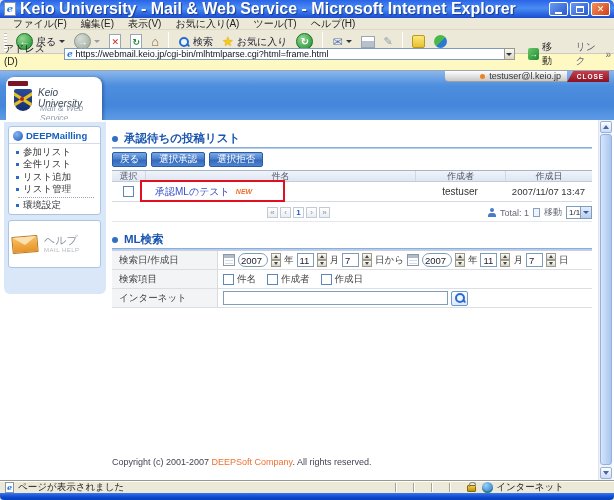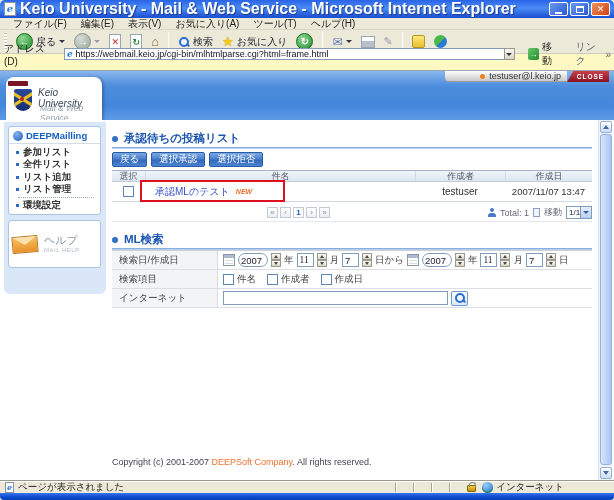--- a/index.html
+++ b/index.html
@@ -107,21 +107,21 @@
   
   .content { position:absolute; left:0; top:120px; width:614px; height:360px; background:#fff; overflow:hidden; }
   .side-panel { position:absolute; left:4px; top:2px; width:102px; height:172px; background:#d9e7f8;
     border-radius:0 0 6px 6px; }
   .menu-box { position:absolute; left:8px; top:6px; width:93px; height:89px; background:#fff;
     border:1px solid #aac4e2; border-radius:3px; }
   .menu-head { display:flex; align-items:center; gap:3px; padding:3px 4px 2px; border-bottom:1px solid #d4dce8; }
   .logo-ball { width:10px; height:10px; border-radius:50%;
     background:radial-gradient(circle at 35% 30%,#86b4f2,#1c57ba); }
   .menu-title { font-weight:bold; color:#1560c0; font-size:9.5px; }
-  .menu-list { padding:2px 0 0 7px;font-weight:bold; }
+  .menu-list { padding:2px 0 0 7px; }
   .smenu-item { display:flex; align-items:center; gap:4px; height:12.5px; color:#333; font-size:9.5px; }
   .bullet { width:3px; height:3px; background:#2a6bc8; flex:0 0 auto; }
   .menu-div { border-top:1px dotted #9aa5b5; margin:1px 6px 1px 2px; }
   .help-box { position:absolute; left:8px; top:100px; width:93px; height:48px; background:#fff;
     border:1px solid #aac4e2; border-radius:3px; display:flex; align-items:center; padding:4px 3px; gap:6px; }
   .envelope { width:26px; height:17px; background:linear-gradient(180deg,#f8c060,#e8922a);
     border:1px solid #b87818; border-radius:1px; position:relative; transform:rotate(-5deg); flex:0 0 auto; }
   .envelope::before { content:""; position:absolute; left:0; top:0; width:0; height:0;
     border-left:12px solid transparent; border-right:12px solid transparent; border-top:8px solid #fbe0b0; }
   .help-text { display:flex; flex-direction:column; line-height:1.15; }
@@ -187,21 +187,21 @@
     background:repeating-linear-gradient(180deg,#d8dde4 0 1px,transparent 1px 3px); }
   .spin { width:10px; height:14px; display:flex; flex-direction:column; flex:0 0 auto; }
   .spin i { flex:1; background:linear-gradient(180deg,#fdfdfa,#d8d4c6); border:1px solid #9a9a8c;
     display:flex; align-items:center; justify-content:center; }
   .spin i.u::before { content:""; border-left:2px solid transparent; border-right:2px solid transparent;
     border-bottom:3px solid #444; }
   .spin i.d::before { content:""; border-left:2px solid transparent; border-right:2px solid transparent;
     border-top:3px solid #444; }
   .ti { height:14px; border:1px solid #7f9db9; font-size:9.5px; padding:0 2px; color:#223;
     font-family:"Liberation Sans","DejaVu Sans",sans-serif; }
-  .ti.yr { width:30px;border-radius:7px; } .ti.mo { width:17px;font-family:Liberation Serif, serif; } .ti.dy { width:17px; } .ti.kw { width:225px; }
+  .ti.yr { width:30px;border-radius:7px; } .ti.mo { width:17px; } .ti.dy { width:17px; } .ti.kw { width:225px; }
   .srch-btn { width:17px; height:15px; border:1px solid #6a9ad0; border-radius:2px;
     background:linear-gradient(180deg,#fff,#dce8f8); display:flex; align-items:center; justify-content:center; }
   .footer { position:absolute; left:112px; top:337px; width:480px; text-align:left; font-size:9px; color:#445; }
   .company { color:#f07030; }
 
   
   .sb { position:absolute; left:598px; top:0; width:14px; height:360px; background:#eef2f9;
     border-left:1px solid #dfe4ec; }
   .sb-btn { position:absolute; left:1px; width:12px; height:12px;
     background:linear-gradient(180deg,#fefefe,#cadcf5); border:1px solid #9ab0d8; border-radius:2px;

